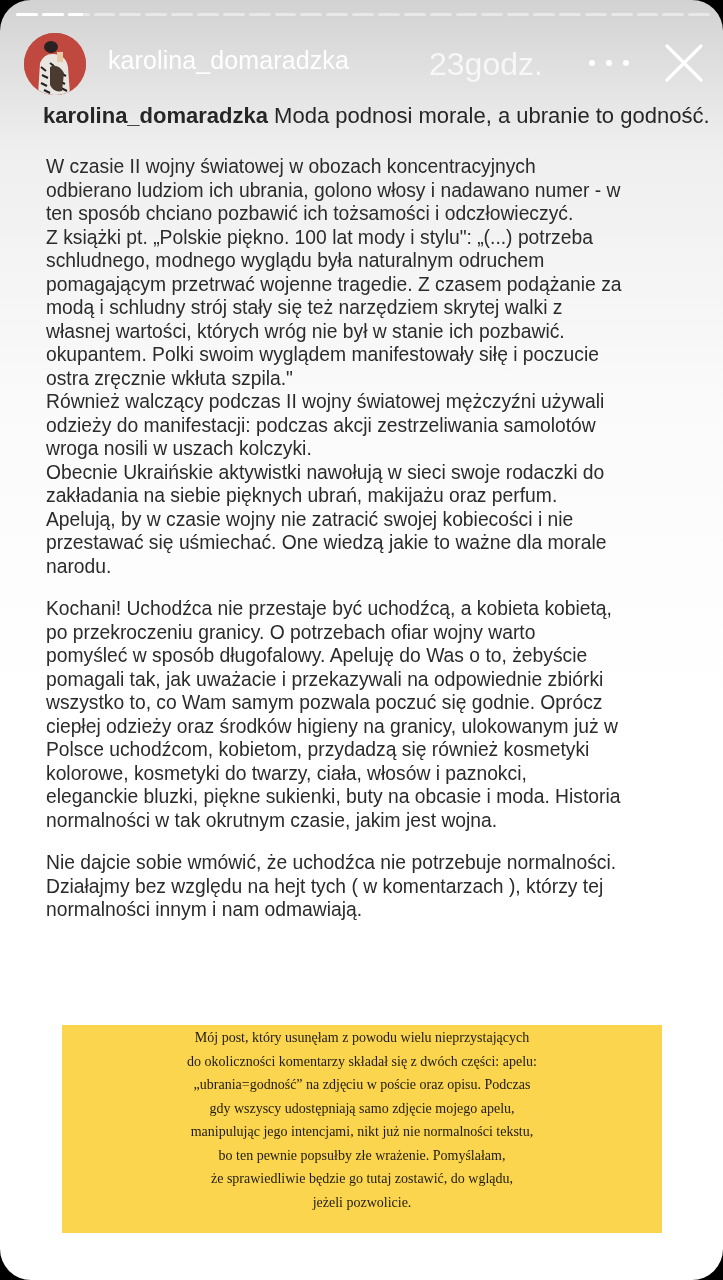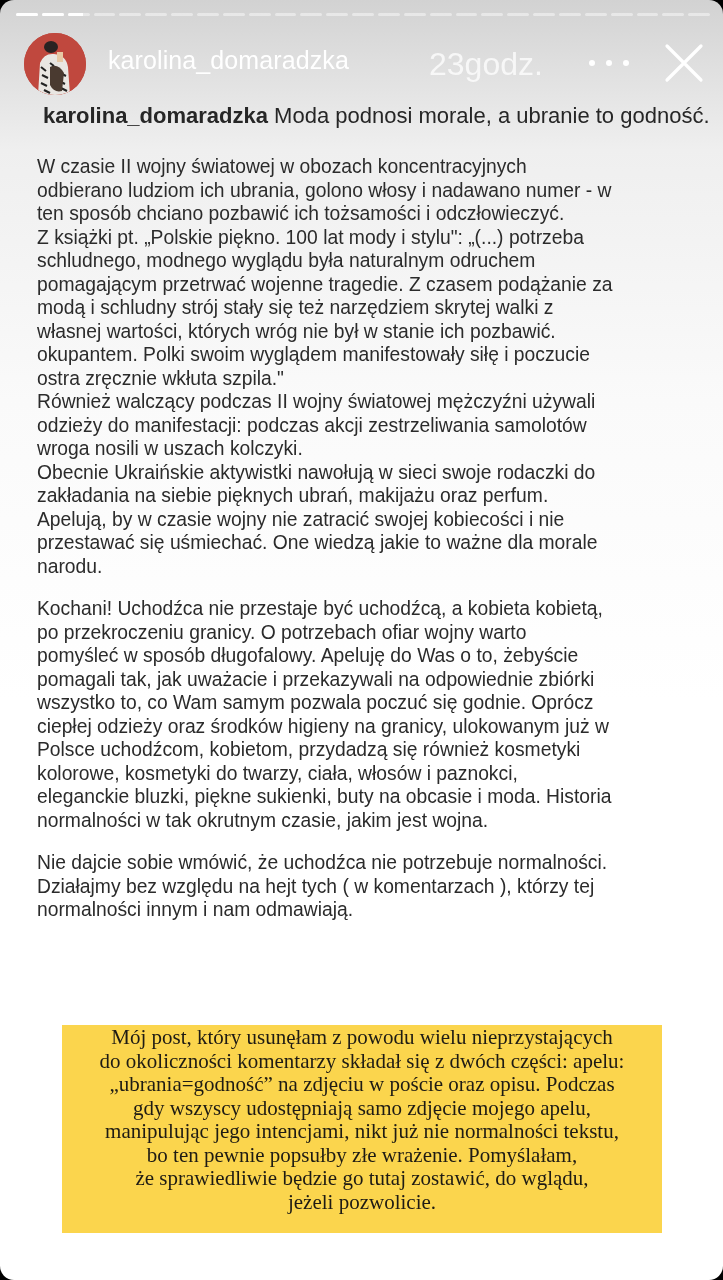--- a/index.html
+++ b/index.html
@@ -1,20 +1,20 @@
 <!DOCTYPE html>
 <html><head>
 <meta charset="utf-8">
 <style>
   html, body { margin: 0; padding: 0; background: #000; }
   body { width: 723px; height: 1280px; overflow: hidden; position: relative; }
   .story {
     position: absolute; left: 0; top: 0; width: 723px; height: 1280px;
     background: linear-gradient(to bottom, #d2d2d2 0px, #dedede 60px, #efefef 150px, #fafafa 400px, #ffffff 700px, #ffffff 1280px);
-    border-radius: 14px;
+    border-radius: 31px;
     overflow: hidden;
   }
   .progress {
     position: absolute; top: 13px; left: 16px; right: 13px; height: 4px;
     display: flex; gap: 4px;
   }
   .seg {
     flex: 1; height: 3px; border-radius: 2px; background: rgba(255,255,255,0.45);
     position: relative; overflow: hidden;
   }
@@ -41,34 +41,34 @@
   .close-btn { position: absolute; left: 640px; top: 10px; width: 40px; height: 40px; }
   .close-btn svg { width: 40px; height: 40px; display: block; }
 
   .caption {
     position: absolute; left: 43px; top: 103px; font-family: "Liberation Sans", sans-serif;
     font-size: 22px; color: #262626; white-space: nowrap;
   }
   .caption .u { font-weight: bold; }
 
   .body-text {
-    position: absolute; left: 37px; top: 155px; width: 660px;
+    position: absolute; left: 46px; top: 155px; width: 660px;
     font-family: "Liberation Sans", sans-serif; font-size: 19.3px; line-height: 23.5px;
     color: #2b2b2b;
   }
   .body-text .line { white-space: nowrap; height: 23.5px; }
   .body-text .gap { height: 19px; }
 
   .yellow-box {
     position: absolute; left: 62px; top: 1025px; width: 600px; height: 208px;
     background: #fbd54d;
   }
   .yellow-text {
     position: absolute; left: 0; right: 0; top: 1px;
-    font-family: "Liberation Serif", serif; font-size: 21px; line-height: 23.5px;
+    font-family: "Liberation Serif", serif; font-size: 14px; line-height: 23.5px;
     color: #1e1b14; text-align: center;
   }
   .yellow-text .line { white-space: nowrap; height: 23.5px; }
 </style>
 </head>
 <body>
 
 <div class="story">
 
   <div class="progress" id="progress">

